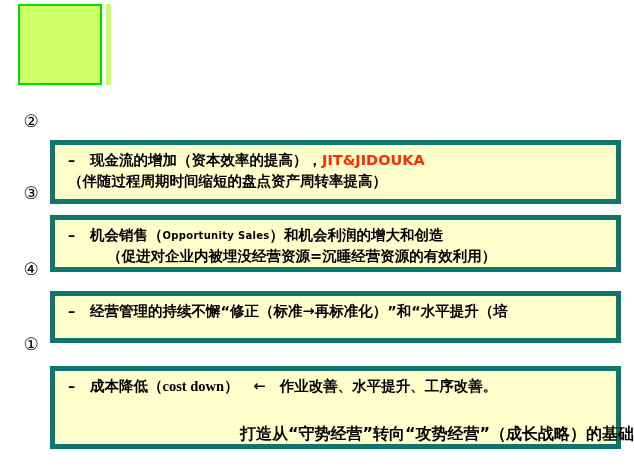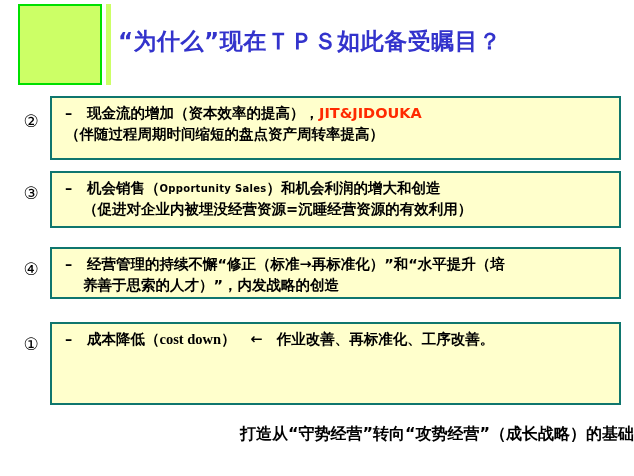--- a/index.html
+++ b/index.html
@@ -66,43 +66,44 @@
     font-size: 17px;
     color: #000000;
     font-family: "DejaVu Sans", "Liberation Sans", sans-serif;
   }
   .box {
     position: absolute;
     left: 50px;
     width: 571px;
     box-sizing: border-box;
     background: #ffffcc;
-    border: 2px solid #0f766e;
+    border: 5px solid #0f766e;
     overflow: visible;
+    margin-top: 44px;
   }
   .box-inner {
     position: relative;
     padding: 5px 0 5px 0;
   }
   .line {
     white-space: nowrap;
     font-size: 14.5px;
     font-weight: bold;
     color: #000000;
     line-height: 21px;
     padding-left: 13px;
   }
   .dash {
     display: inline-block;
     width: 22px;
     color: #000;
     font-weight: bold;
   }
   .indent-1 { }
-  .indent-2 { padding-left: 31px; }
+  .indent-2 { padding-left: 52px; }
   .red { color: #ff2a00; font-weight: bold; letter-spacing: 0px; }
   .small-latin {
     font-size: 10px;
     font-weight: bold;
     letter-spacing: 0.3px;
     vertical-align: 1px;
   }
   .latin { font-weight: bold; letter-spacing: 0px; font-family: Liberation Serif, serif; }
   .wide-latin { font-weight: bold; letter-spacing: 2px; }
 
@@ -135,21 +136,20 @@
     white-space: nowrap;
     text-align: right;
   }
 </style>
 </head>
 <body>
 
 <div id="header">
   <div id="logo-box"></div>
   <div id="logo-bar"></div>
-  <div id="slide-title">“为什么”现在ＴＰＳ如此备受瞩目？</div>
 </div>
 
 <div class="row" id="row-2">
   <div class="row-marker">②</div>
   <div class="box">
     <div class="box-inner">
       <div class="line">
         <span class="dash">–</span><span>现金流的增加（资本效率的提高），</span><span class="red">JIT&amp;JIDOUKA</span>
       </div>
       <div class="line indent-1">（伴随过程周期时间缩短的盘点资产周转率提高）</div>
@@ -169,29 +169,28 @@
   </div>
 </div>
 
 <div class="row" id="row-4">
   <div class="row-marker">④</div>
   <div class="box">
     <div class="box-inner">
       <div class="line">
         <span class="dash">–</span><span>经营管理的持续不懈“修正（标准→再标准化）”和“水平提升（培</span>
       </div>
-      <div class="line indent-2">养善于思索的人才）”，内发战略的创造</div>
     </div>
   </div>
 </div>
 
 <div class="row" id="row-1">
   <div class="row-marker">①</div>
   <div class="box">
     <div class="box-inner">
       <div class="line">
-        <span class="dash">–</span><span>成本降低（</span><span class="latin">cost down</span><span>）　←　作业改善、再标准化、工序改善。</span>
+        <span class="dash">–</span><span>成本降低（</span><span class="latin">cost down</span><span>）　←　作业改善、水平提升、工序改善。</span>
       </div>
     </div>
   </div>
 </div>
 
 <div id="conclusion">打造从“守势经营”转向“攻势经营”（成长战略）的基础</div>
 
 </body></html>

